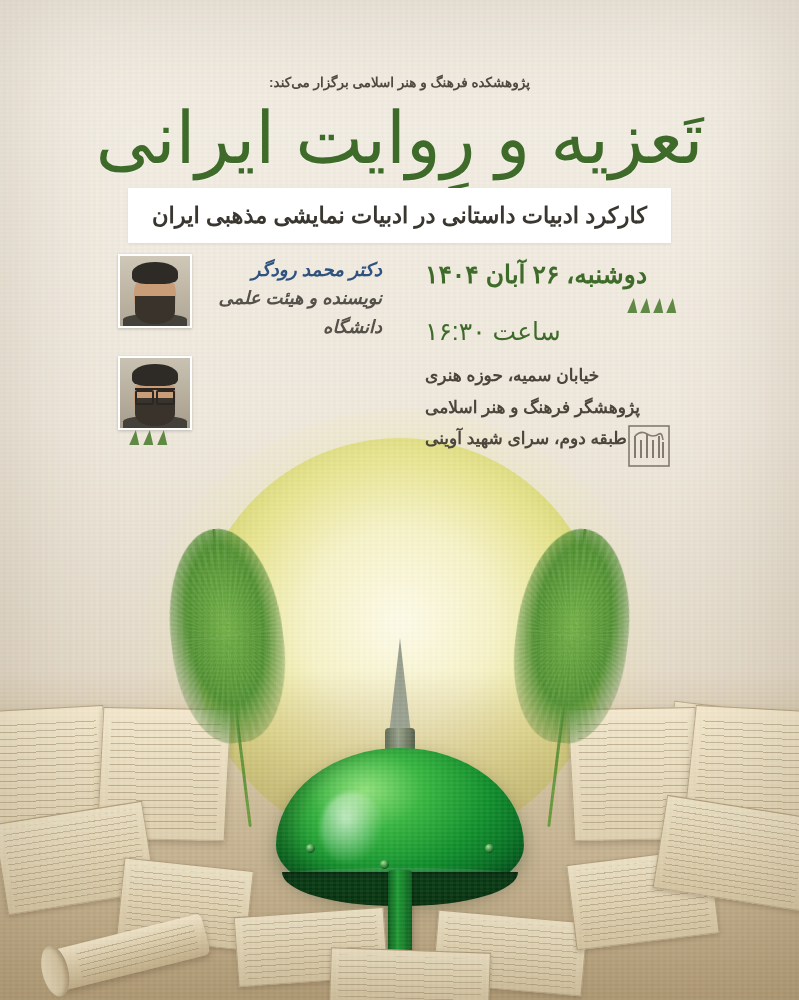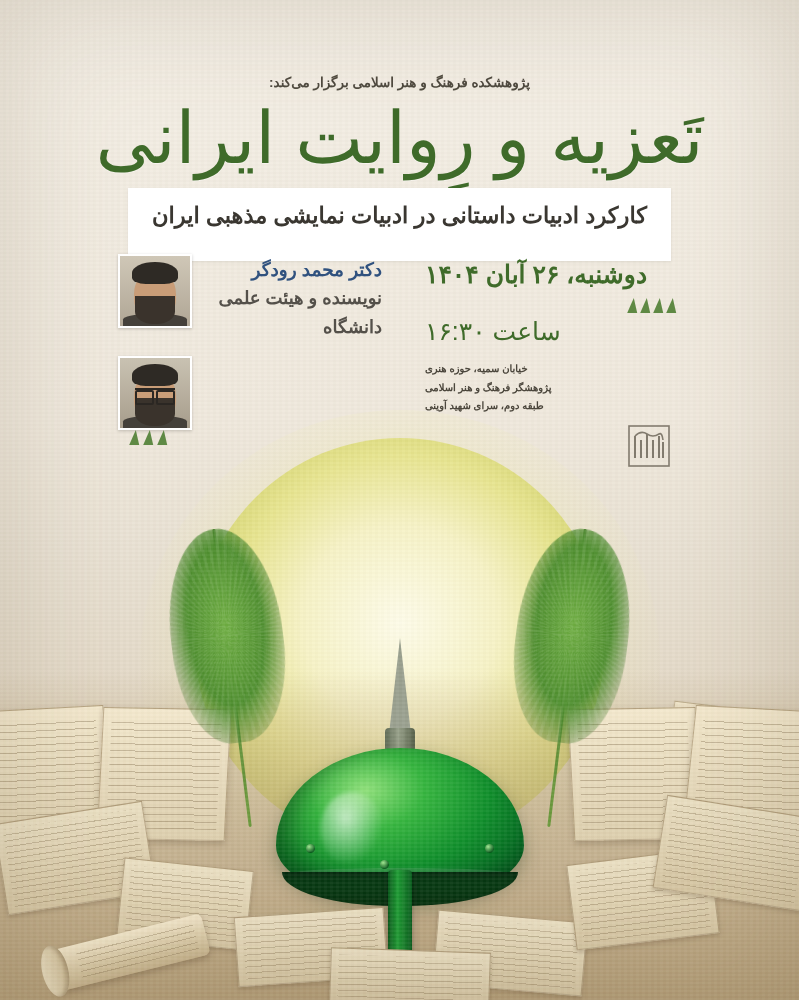--- a/index.html
+++ b/index.html
@@ -51,21 +51,21 @@
     letter-spacing: -1px;
     text-shadow: 0 1px 0 rgba(255,255,255,.4);
   }
 
   
   .subtitle-bar {
     position: absolute;
     top: 188px;
     left: 128px; right: 128px;
     background: #ffffff;
-    padding: 11px 18px 28px;
+    padding: 11px 18px 10px;
     box-shadow: 0 1px 3px rgba(0,0,0,.08);
   }
   .subtitle-bar .txt {
     font-size: 22.5px;
     font-weight: 700;
     color: #3a3731;
     text-align: center;
     line-height: 1.5;
   }
 
@@ -108,42 +108,42 @@
   }
   .time-line {
     font-size: 25px;
     font-weight: 400;
     color: #3f6b2a;
     text-align: left;
     line-height: 1.3;
   }
   .addr {
     margin-top: 13px;
-    font-size: 10px;
+    font-size: 17px;
     line-height: 1.85;
     color: #4b463c;
     text-align: left;
     font-weight: 600;
   }
 
   
   .speakers {
     position: absolute;
     top: 4px; left: 118px;
     width: 300px;
   }
   .speaker {
     display: flex;
     flex-direction: row;
     align-items: flex-start;
     justify-content: flex-end;
     gap: 12px;
     margin-bottom: 14px;
   }
-  .speaker-text { padding-top: 4px; }
+  .speaker-text { padding-top: 4px; font-style: italic; }
   .speaker-name {
     font-size: 18.5px;
     font-weight: 700;
     color: #30527f;
     line-height: 1.3;
   }
   .speaker-role {
     font-size: 18px;
     color: #54504a;
     line-height: 1.6;

